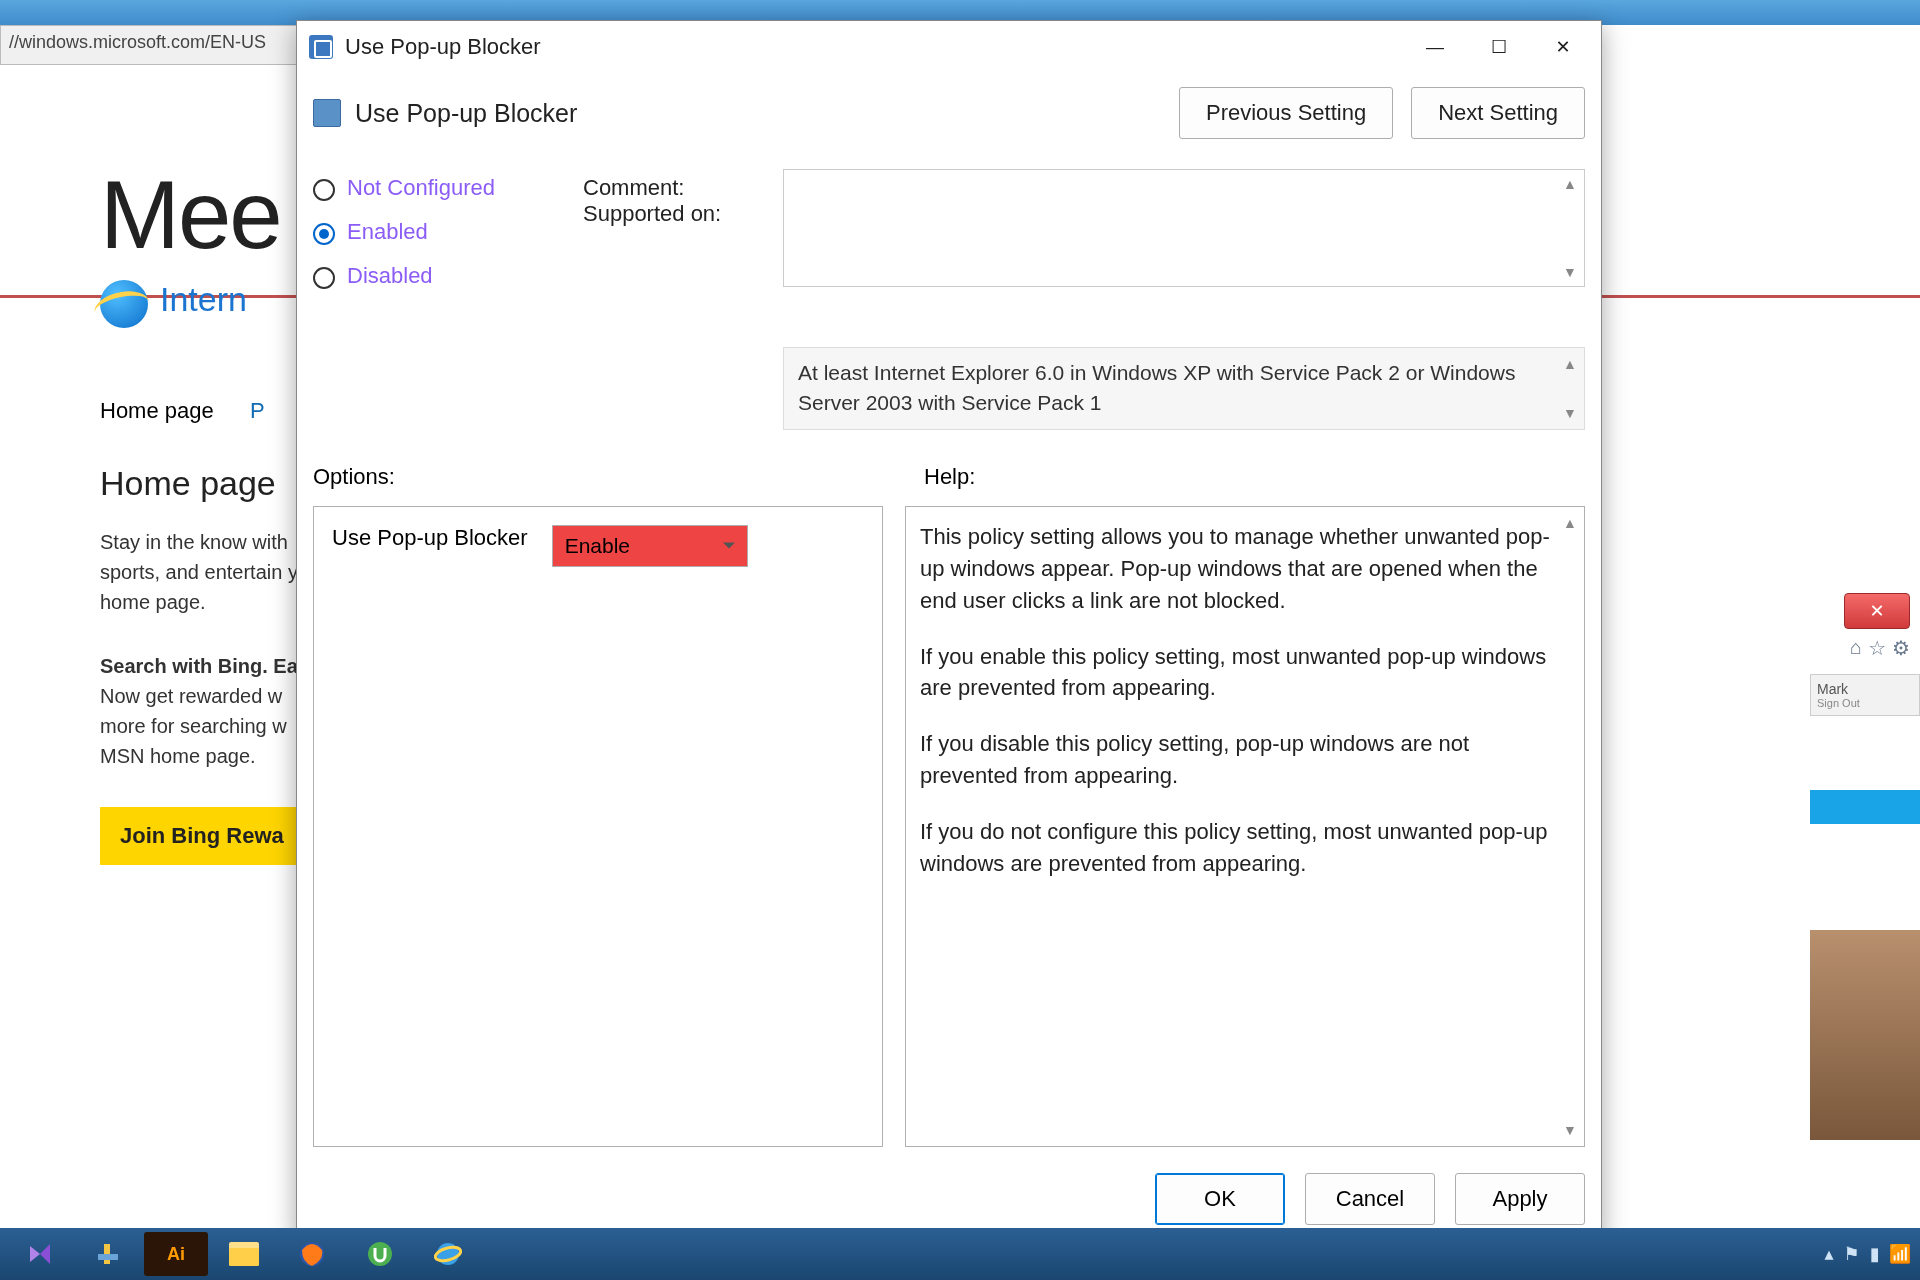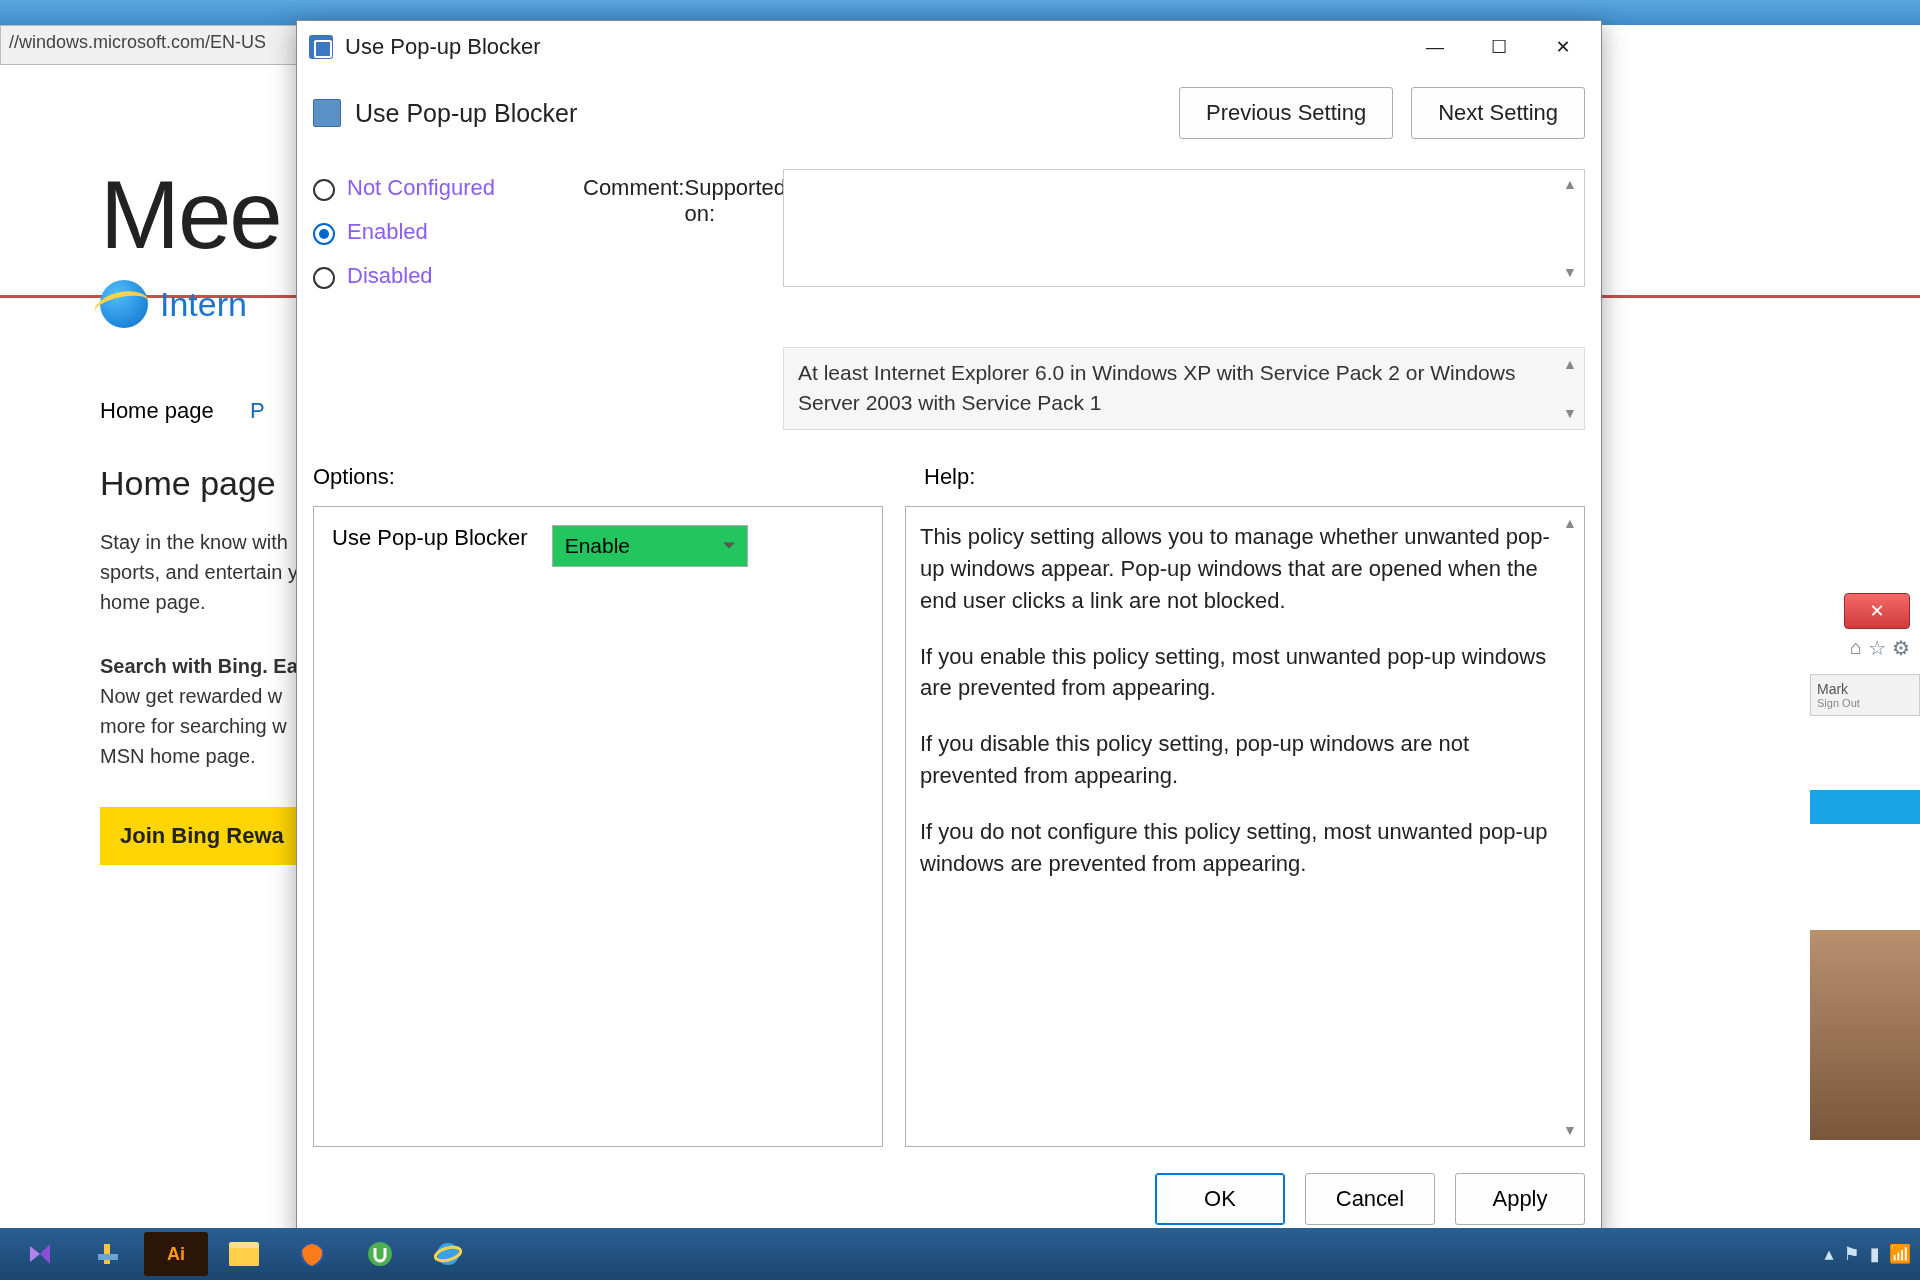--- a/index.html
+++ b/index.html
@@ -8,21 +8,21 @@
 
 .bg-browser { position: absolute; top: 0; left: 0; width: 1920px; height: 1240px; background: #fff; }
 .bg-top { height: 25px; background: linear-gradient(#5aa6de, #3f8ccc); }
 .bg-url { position: absolute; top: 25px; left: 0; height: 40px; width: 300px; background: #f0f0f0; border: 1px solid #bbb; font-size: 18px; padding: 6px 8px; color: #444; }
 .bg-search { position: absolute; top: 90px; left: 0; height: 40px; width: 270px; border: 1px solid #bbb; background: #fff; display:flex; align-items:center;}
 .bg-search-text{flex:1; padding:4px 6px; font-size:17px; color:#555;}
 .bg-search-icon{width:32px;height:32px;border-left:1px solid #bbb;display:flex;align-items:center;justify-content:center;font-size:18px;color:#555;}
 
 .bg-content { position: absolute; top: 160px; left: 100px; width: 250px; }
 .bg-headline { font-size: 96px; font-weight: 300; color: #222; letter-spacing: -2px; }
-.ie-brand { display:flex; align-items:center; gap:12px; margin-top:10px; }
+.ie-brand { display:flex; gap:12px; margin-top:10px; }
 .ie-icon { width:48px;height:48px;border-radius:50%;background:radial-gradient(circle at 35% 30%,#50bfff,#0a6dc9);position:relative;}
 .ie-icon::after{content:"";position:absolute;top:12px;left:-6px;width:56px;height:26px;border-top:5px solid #ffd24a;border-radius:50%;transform:rotate(-12deg);}
 .ie-text { font-size:34px;color:#1b75d0;font-weight:400;}
 
 .tabs { margin-top:70px; font-size:22px; color:#0f6ab3; }
 .tabs .active { color:#000; margin-right:30px; }
 .hp-title { margin-top:40px; font-size:34px; font-weight:400; color:#222;}
 .hp-p { margin-top:24px; font-size:20px; color:#333; line-height:1.5; }
 .yellow-btn { margin-top:36px; background:#ffd500; padding:16px 20px; font-size:22px; font-weight:600; color:#222; display:inline-block;}
 
@@ -55,38 +55,38 @@
 .navbtns { display:flex; gap:18px;align-items:center; }
 .navbtn { border:1px solid #adadad;background:#fdfdfd;padding:12px 26px;font-size:22px;color:#222;border-radius:3px;cursor:pointer;}
 
 .mid { display:flex; gap:40px; }
 .radios { width:230px; display:flex; flex-direction:column; gap:18px; padding-top:6px;}
 .radio { display:flex; align-items:flex-end; font-size:22px; color:#8b5cf6; cursor:pointer;}
 .rdot { width:22px;height:22px;border:2px solid #333;border-radius:50%;margin-right:12px;display:flex;align-items:center;justify-content:center;}
 .rdot.sel { border-color:#0066cc;}
 .rdot.sel::after{content:"";width:10px;height:10px;background:#0066cc;border-radius:50%;}
 
-.labels-col{width:160px;display:flex;flex-direction:row;padding-top:6px;}
+.labels-col{width:160px;display:flex;flex-direction:column;padding-top:6px;}
 .fld-label{font-size:22px;color:#222;}
 
 .fields-col{flex:1;display:flex;flex-direction:column;gap:20px;}
 .comment-box{height:118px;border:1px solid #ccc;background:#fff;position:relative;}
 .supported-box{border:1px solid #ddd;background:#f6f6f6;padding:10px 34px 10px 14px;font-size:21px;color:#333;line-height:1.45;position:relative;margin-top:40px;}
 .vscroll{position:absolute;right:4px;top:6px;bottom:6px;width:20px;display:flex;flex-direction:column;justify-content:space-between;align-items:center;color:#888;font-size:14px;}
 
 .panel-labels{display:flex;margin-top:34px;gap:23px;}
 .panel-labels .l{width:588px;font-size:22px;}
 .panel-labels .r{font-size:22px;}
 
 .panels { display:flex; gap:22px; margin-top:16px; flex:1; min-height:0;}
 .panel { border:1px solid #b0b0b0; background:#fff; }
 .panel-opts { width:570px; padding:18px; font-size:22px; display:flex; align-items:flex-start; gap:24px;}
 .panel-help { flex:1; position:relative; padding:14px 34px 14px 14px; font-size:22px; line-height:1.45; color:#222; overflow:hidden;}
 .panel-help p { margin-bottom:24px; }
-.sel-box{border:1px solid #adadad;padding:8px 38px 8px 12px;font-size:21px;width:196px;position:relative;background:#22c55e;cursor:pointer;}
+.sel-box{border:1px solid #adadad;padding:8px 38px 8px 12px;font-size:21px;width:196px;position:relative;background:#ef4444;cursor:pointer;}
 .sel-box::after{content:"";position:absolute;right:12px;top:50%;transform:translateY(-30%);border:6px solid transparent;border-top-color:#555;}
 
 .footer { padding:14px 16px; display:flex; justify-content:flex-end; gap:20px;}
 .btn { border:1px solid #adadad; background:#fdfdfd; padding:12px 0; width:130px; text-align:center; font-size:22px; border-radius:3px; cursor:pointer;}
 .btn.primary { border-color:#0078d7; box-shadow:0 0 0 1px #0078d7 inset;}
 
 
 .taskbar { position:absolute; bottom:0; left:0; width:1920px; height:52px; background:linear-gradient(#2b5f93,#1a4670); display:flex; align-items:center; padding:0 8px; gap:4px;}
 .tb-item { width:64px;height:44px;display:flex;align-items:center;justify-content:center;border-radius:3px;}
 .tray { margin-left:auto; display:flex; align-items:center; gap:10px; color:#cfe3f5; font-size:18px;}

